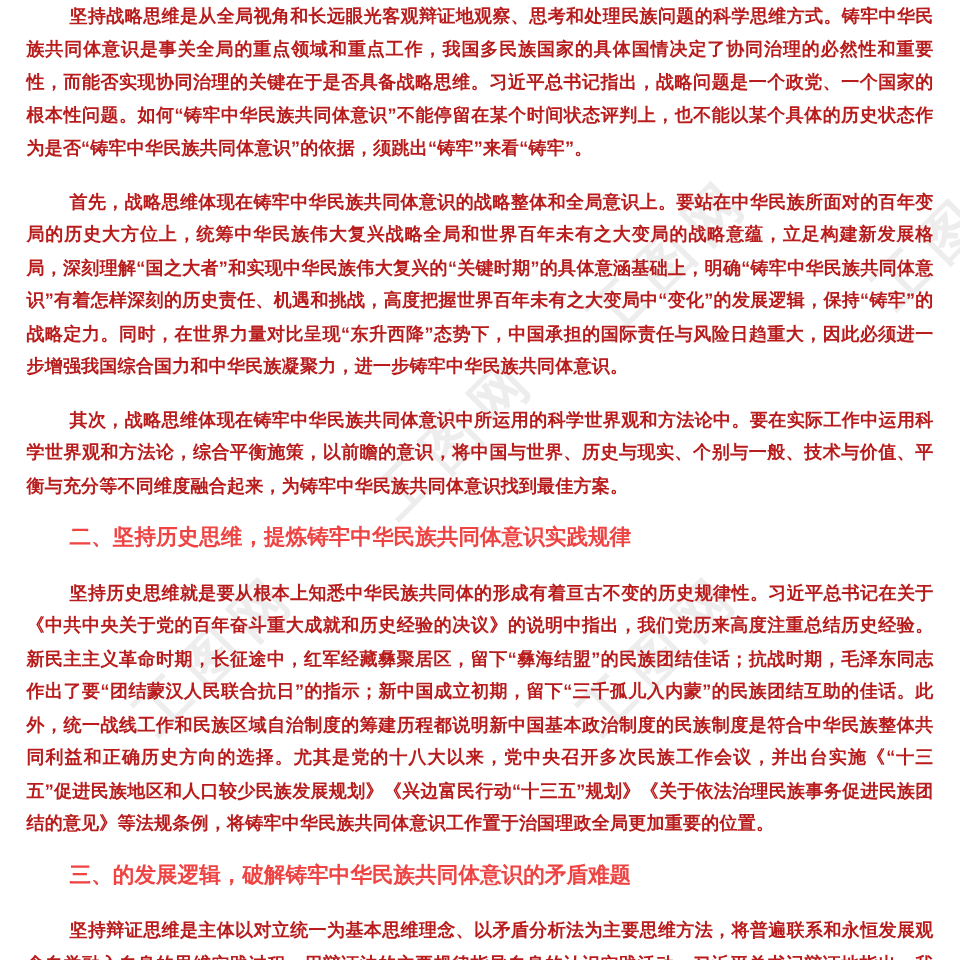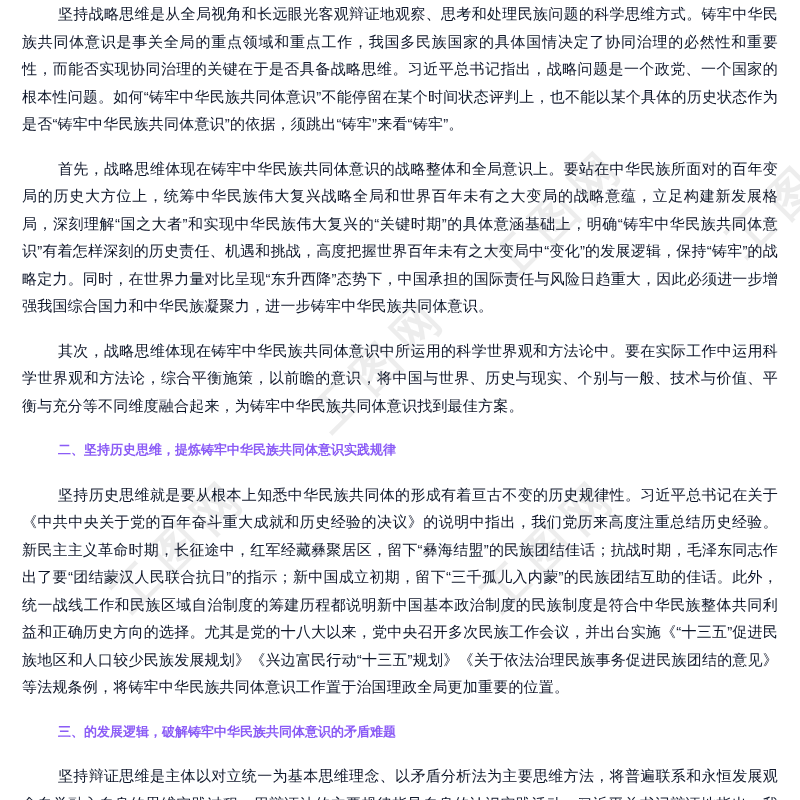--- a/index.html
+++ b/index.html
@@ -43,32 +43,34 @@
   .content {
     position: relative;
     z-index: 1;
     padding: 0 22px;
     box-sizing: border-box;
   }
   .doc-para {
     margin: 0 0 17px 0;
     font-size: 15px;
     line-height: 27.5px;
-    color: #0f172a;
+    color: #b91c1c;
     text-indent: 36px;
     text-align: justify;
     letter-spacing: 0.2px;
+    font-weight: bold;
   }
   .doc-heading {
     margin: 0 0 17px 0;
-    font-size: 13px;
+    font-size: 18px;
     line-height: 27.5px;
     font-weight: 700;
-    color: #8b5cf6;
+    color: #ef4444;
     text-indent: 36px;
+    font-family: Liberation Mono, monospace;
   }
 </style>
 </head>
 <body>
 
 <div class="page">
   <div class="watermark-layer">
       <span class="wm" style="left: 180px; top: 545px; color: rgba(0, 0, 0, 0.07);">工图网</span>
       <span class="wm" style="left: 380px; top: 365px; color: rgba(0, 0, 0, 0.07);">工图网</span>
       <span class="wm" style="left: 558px; top: 215px; color: rgba(0, 0, 0, 0.07);">工图网</span>

